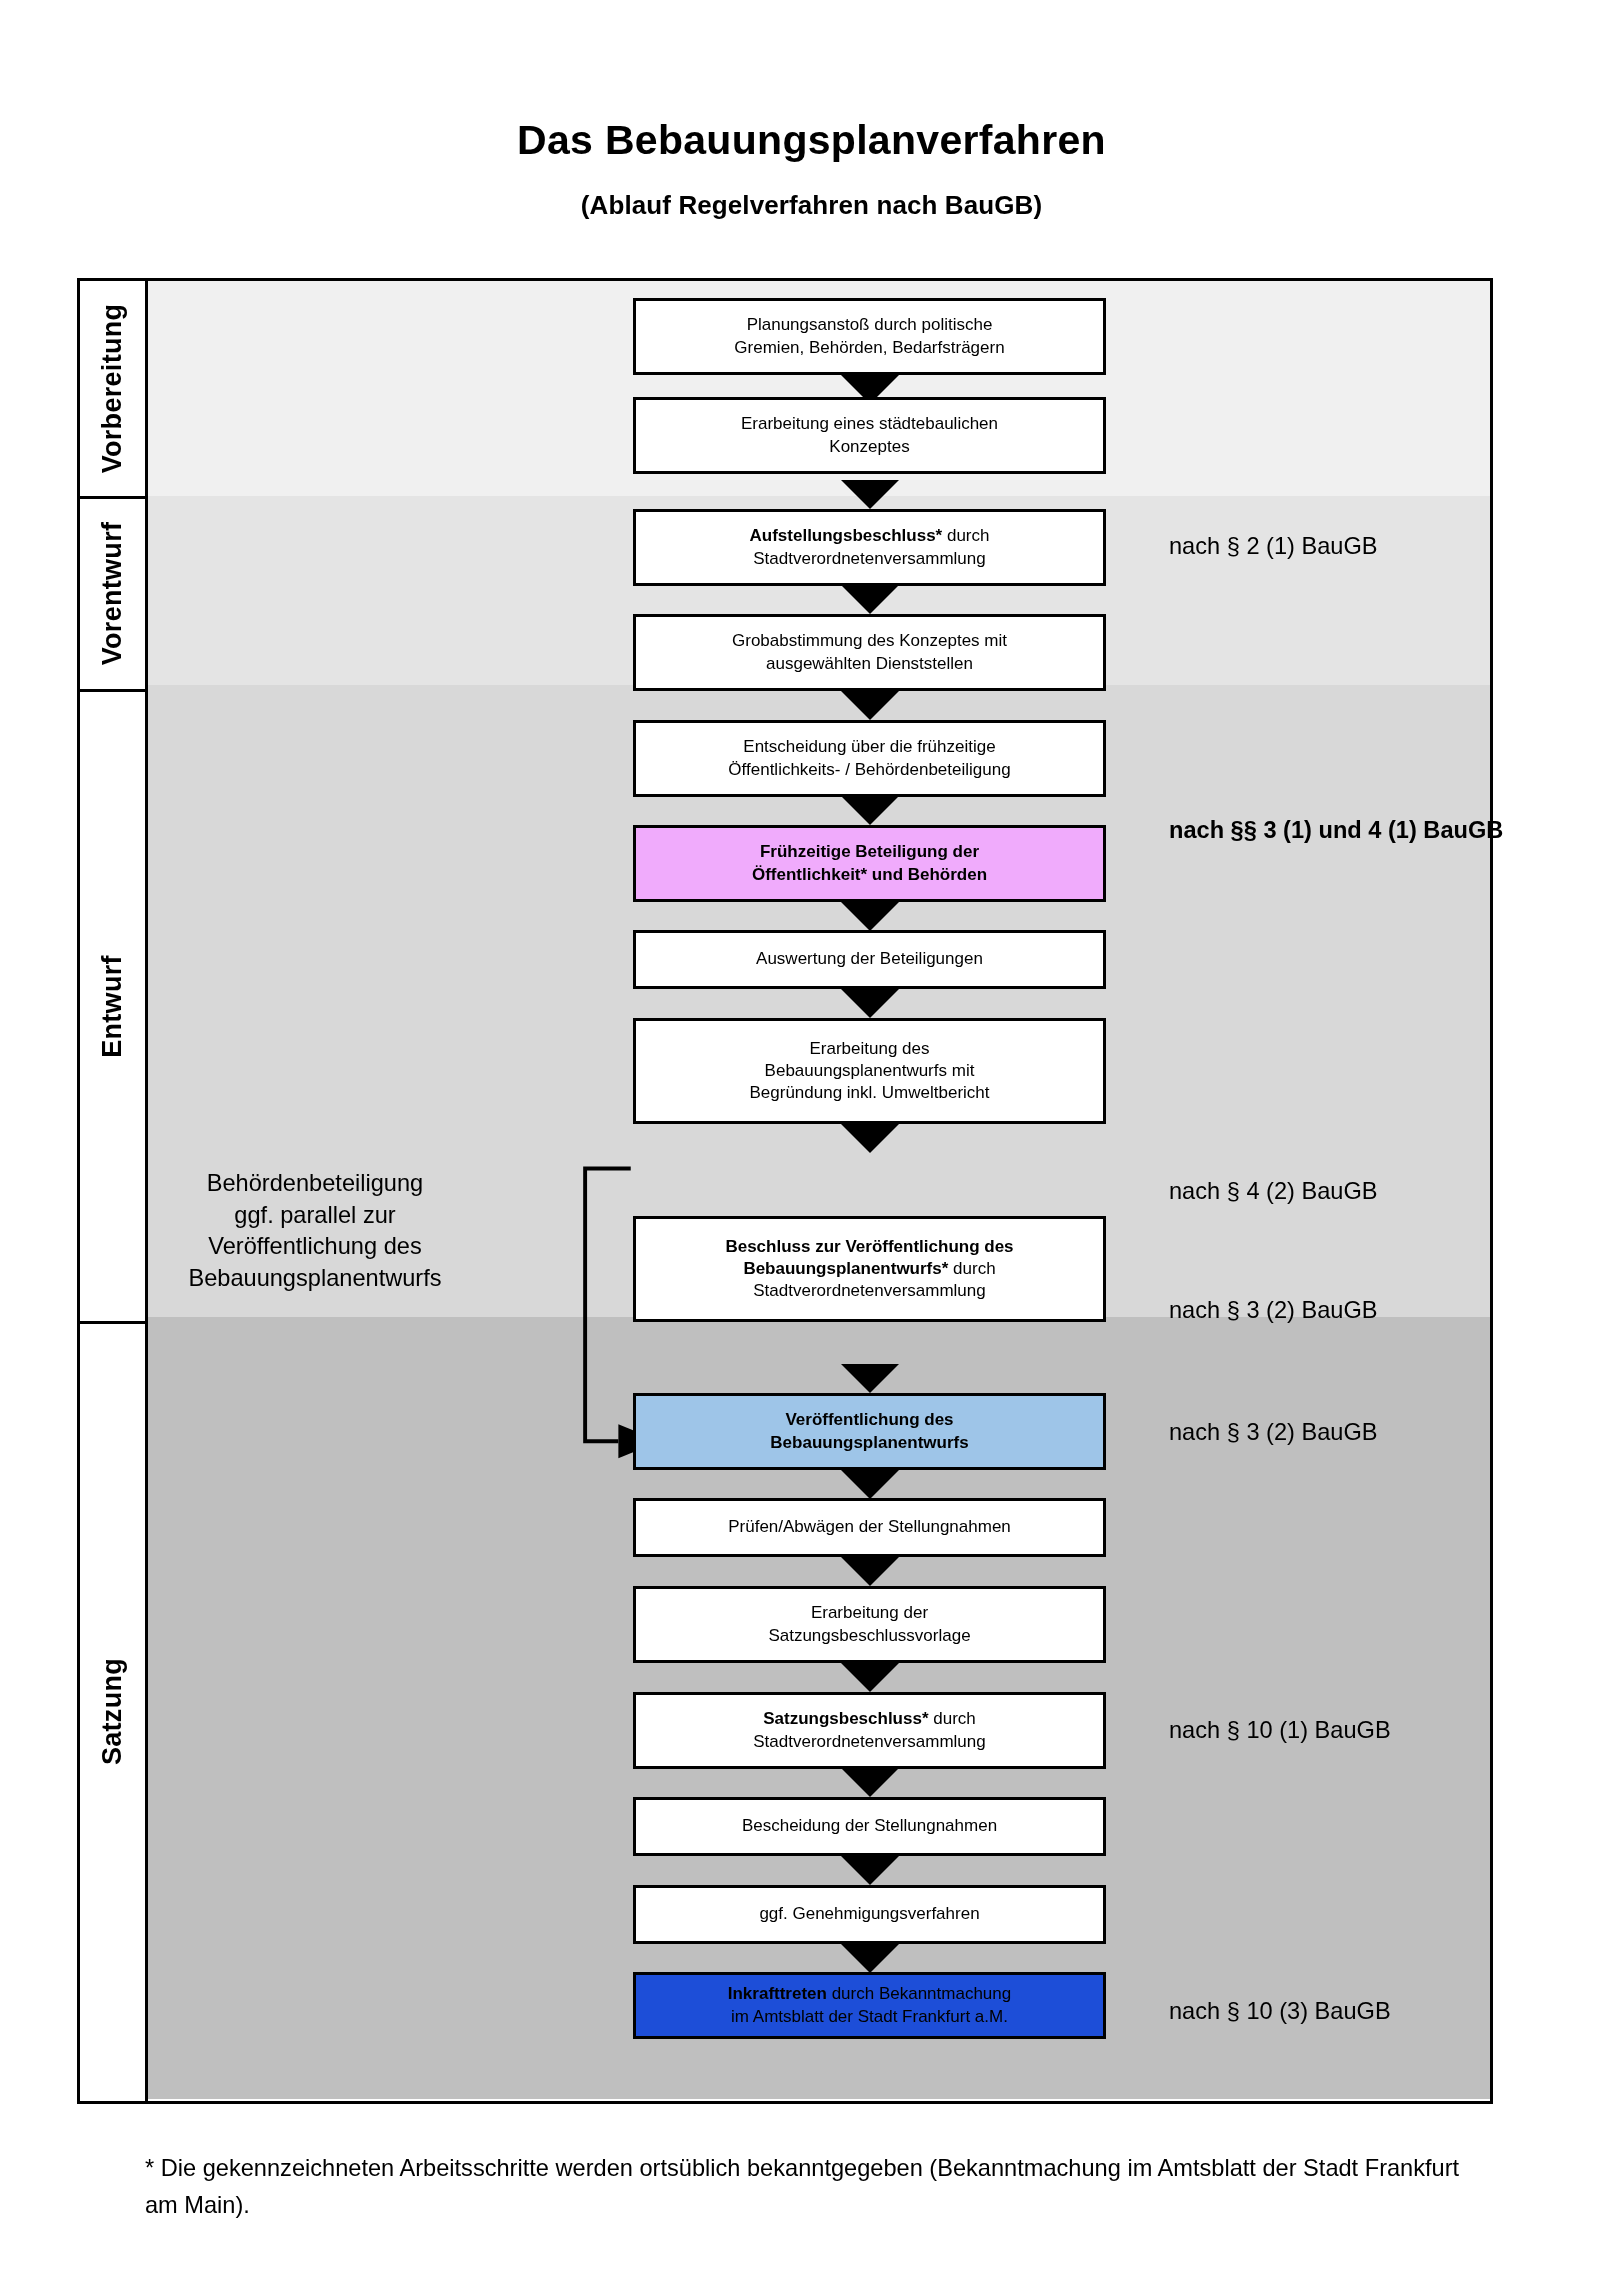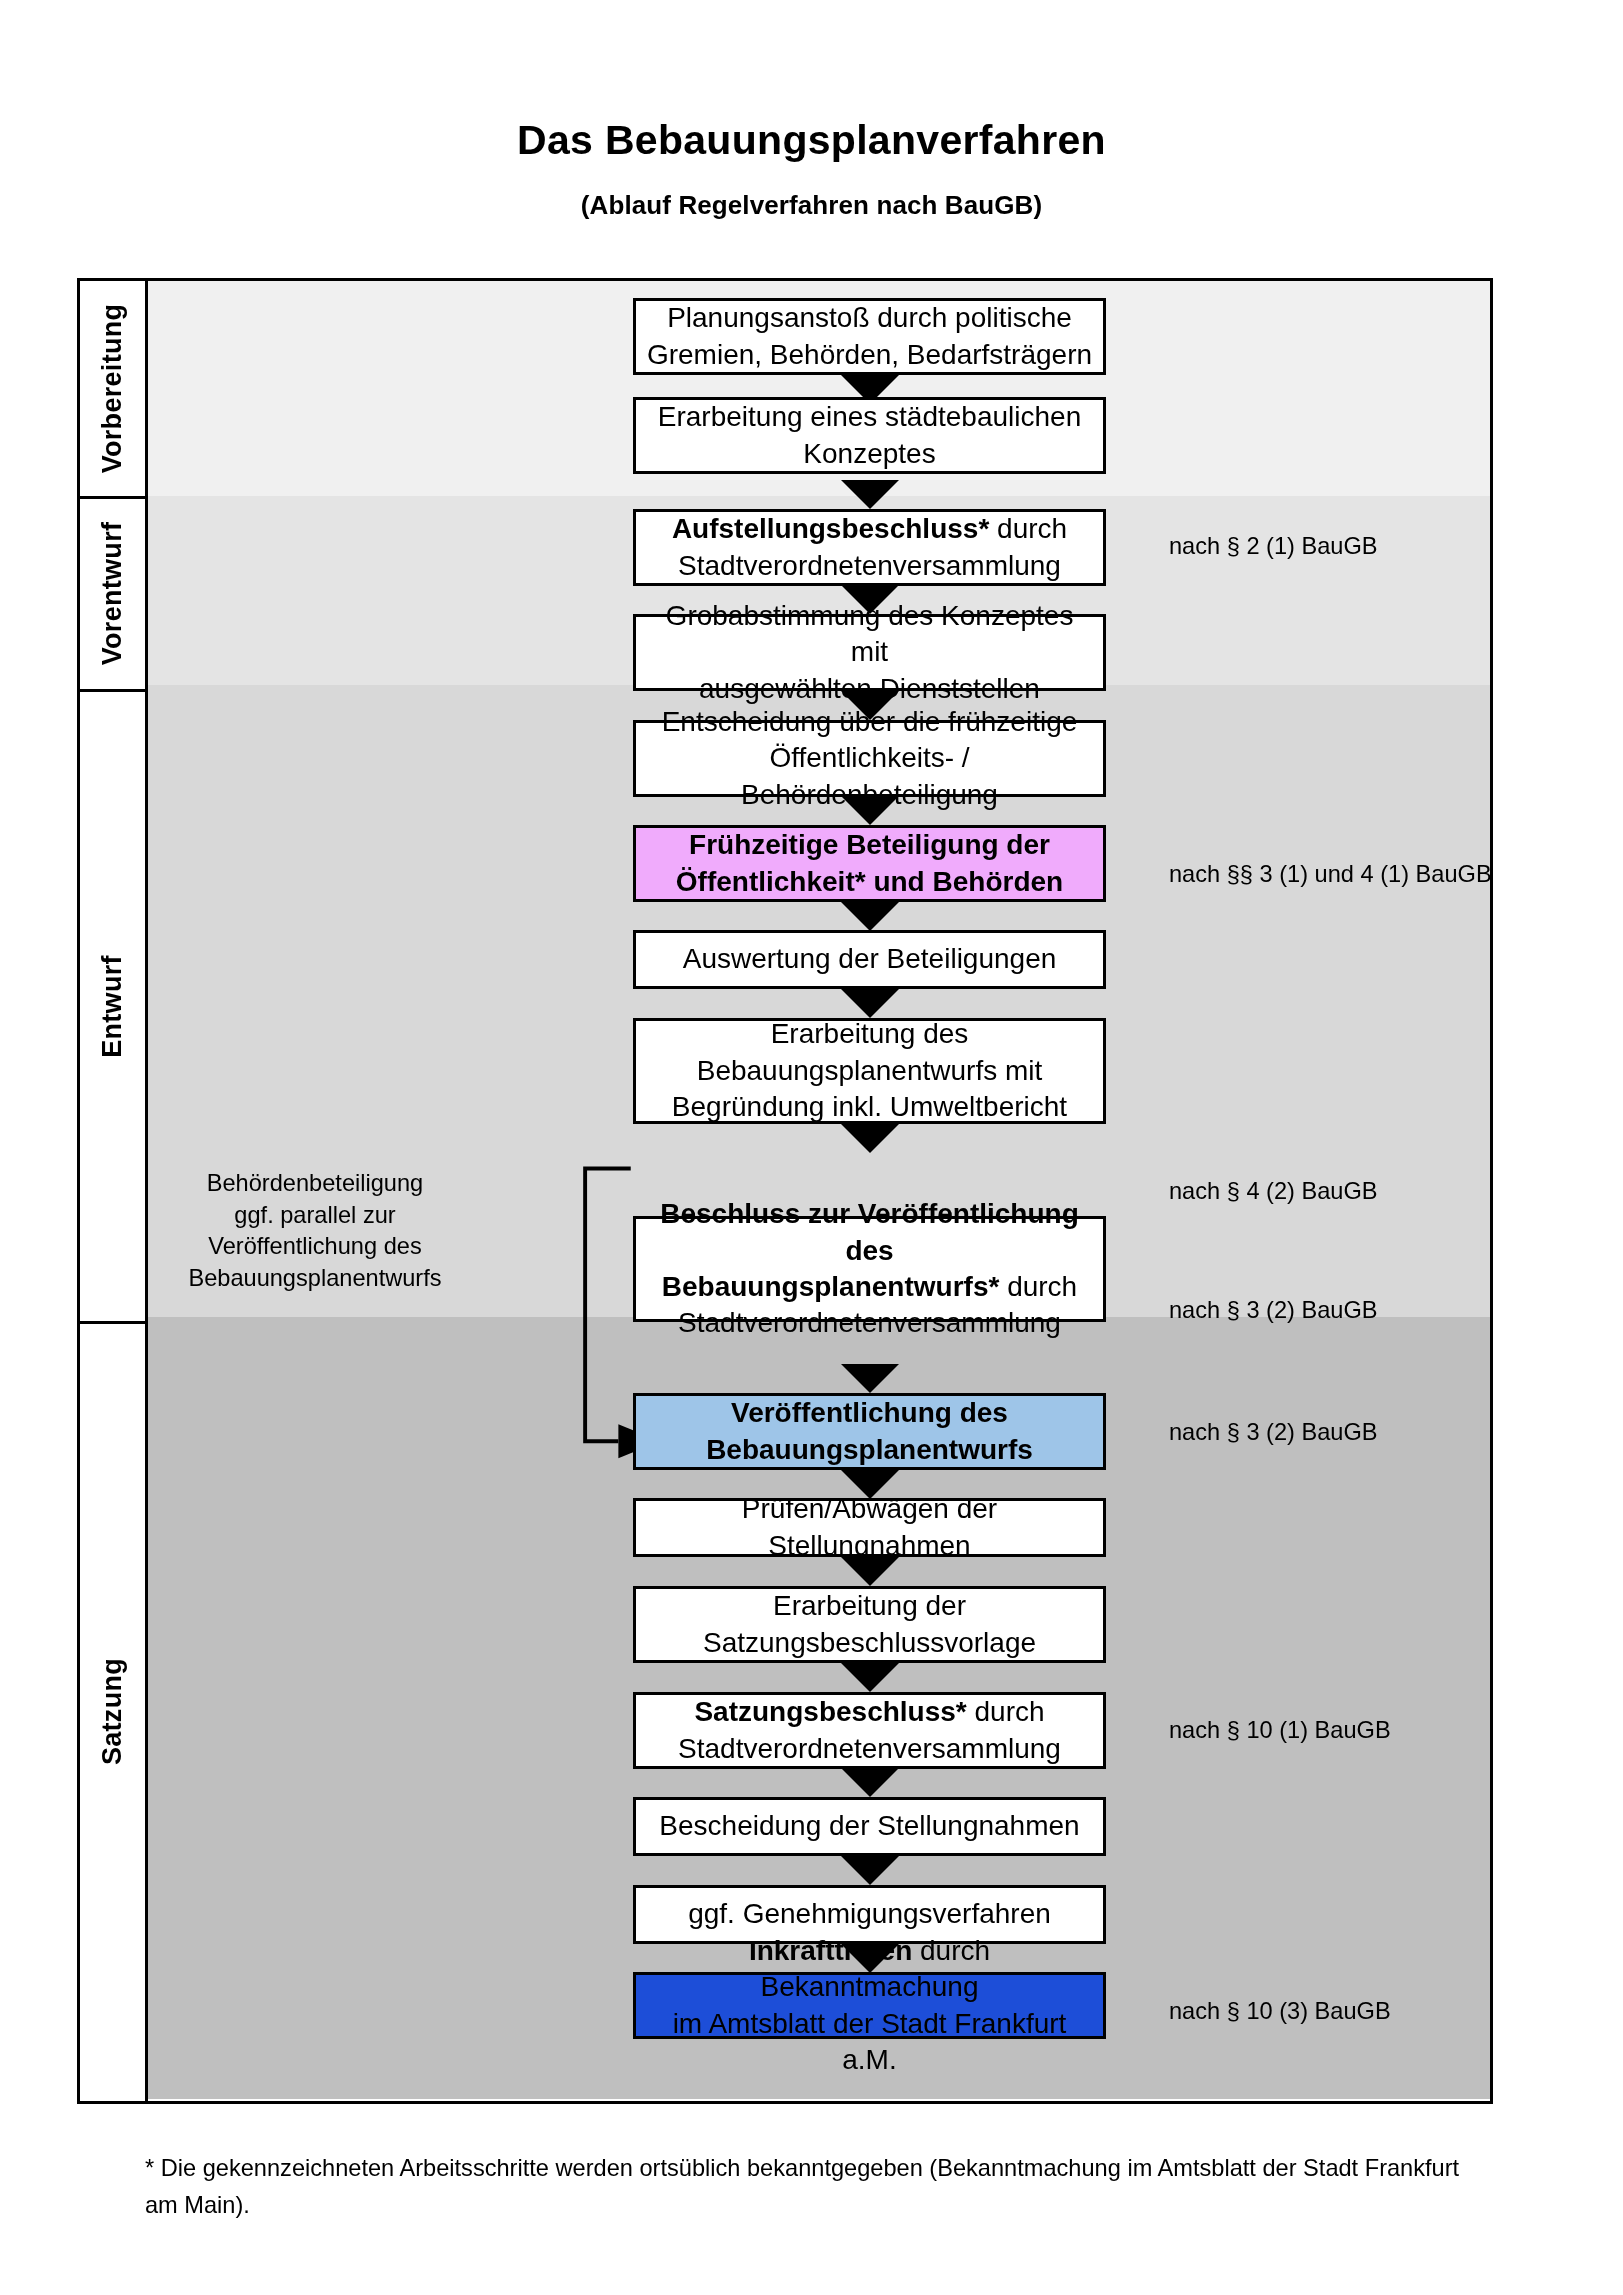--- a/index.html
+++ b/index.html
@@ -104,21 +104,21 @@
     position: absolute;
     left: 485px;
     width: 473px;
     box-sizing: border-box;
     border: 3.9px solid #000000;
     background: #ffffff;
     display: flex;
     align-items: center;
     justify-content: center;
     text-align: center;
-    font-size: 28px;
+    font-size: 17px;
     line-height: 1.30;
     padding: 2.6px 7.9px;
   }
   .flow-box.highlight { background: #9EC5E8; }
   .flow-box .b { font-weight: bold; }
 
   
   .arrow-down {
     position: absolute;
     width: 0;
@@ -319,21 +319,21 @@
     <div class="arrow-down" style="left:693px;top:1663px;"></div>
 
     <div class="flow-box highlight" style="top: 1691px; height: 67px; background: #1d4ed8;">
       <span>
         <span class="b">Inkrafttreten</span><span> durch Bekanntmachung</span><br>
         <span>im Amtsblatt der Stadt Frankfurt a.M.</span>
       </span>
     </div>
 
     <div class="ref-note" style="top:252px;">nach § 2 (1) BauGB</div>
-    <div class="ref-note" style="top:580px;">nach §§ 3 (1) und 4 (1) BauGB</div>
+    <div class="ref-note" style="top:536px;font-weight:bold;">nach §§ 3 (1) und 4 (1) BauGB</div>
     <div class="ref-note" style="top:897px;">nach § 4 (2) BauGB</div>
     <div class="ref-note" style="top:1016px;">nach § 3 (2) BauGB</div>
     <div class="ref-note" style="top:1138px;">nach § 3 (2) BauGB</div>
     <div class="ref-note" style="top:1436px;">nach § 10 (1) BauGB</div>
     <div class="ref-note" style="top:1717px;">nach § 10 (3) BauGB</div>
 
     <div id="side-note">
       <span>Behördenbeteiligung</span><br>
       <span>ggf. parallel zur</span><br>
       <span>Veröffentlichung des</span><br>

